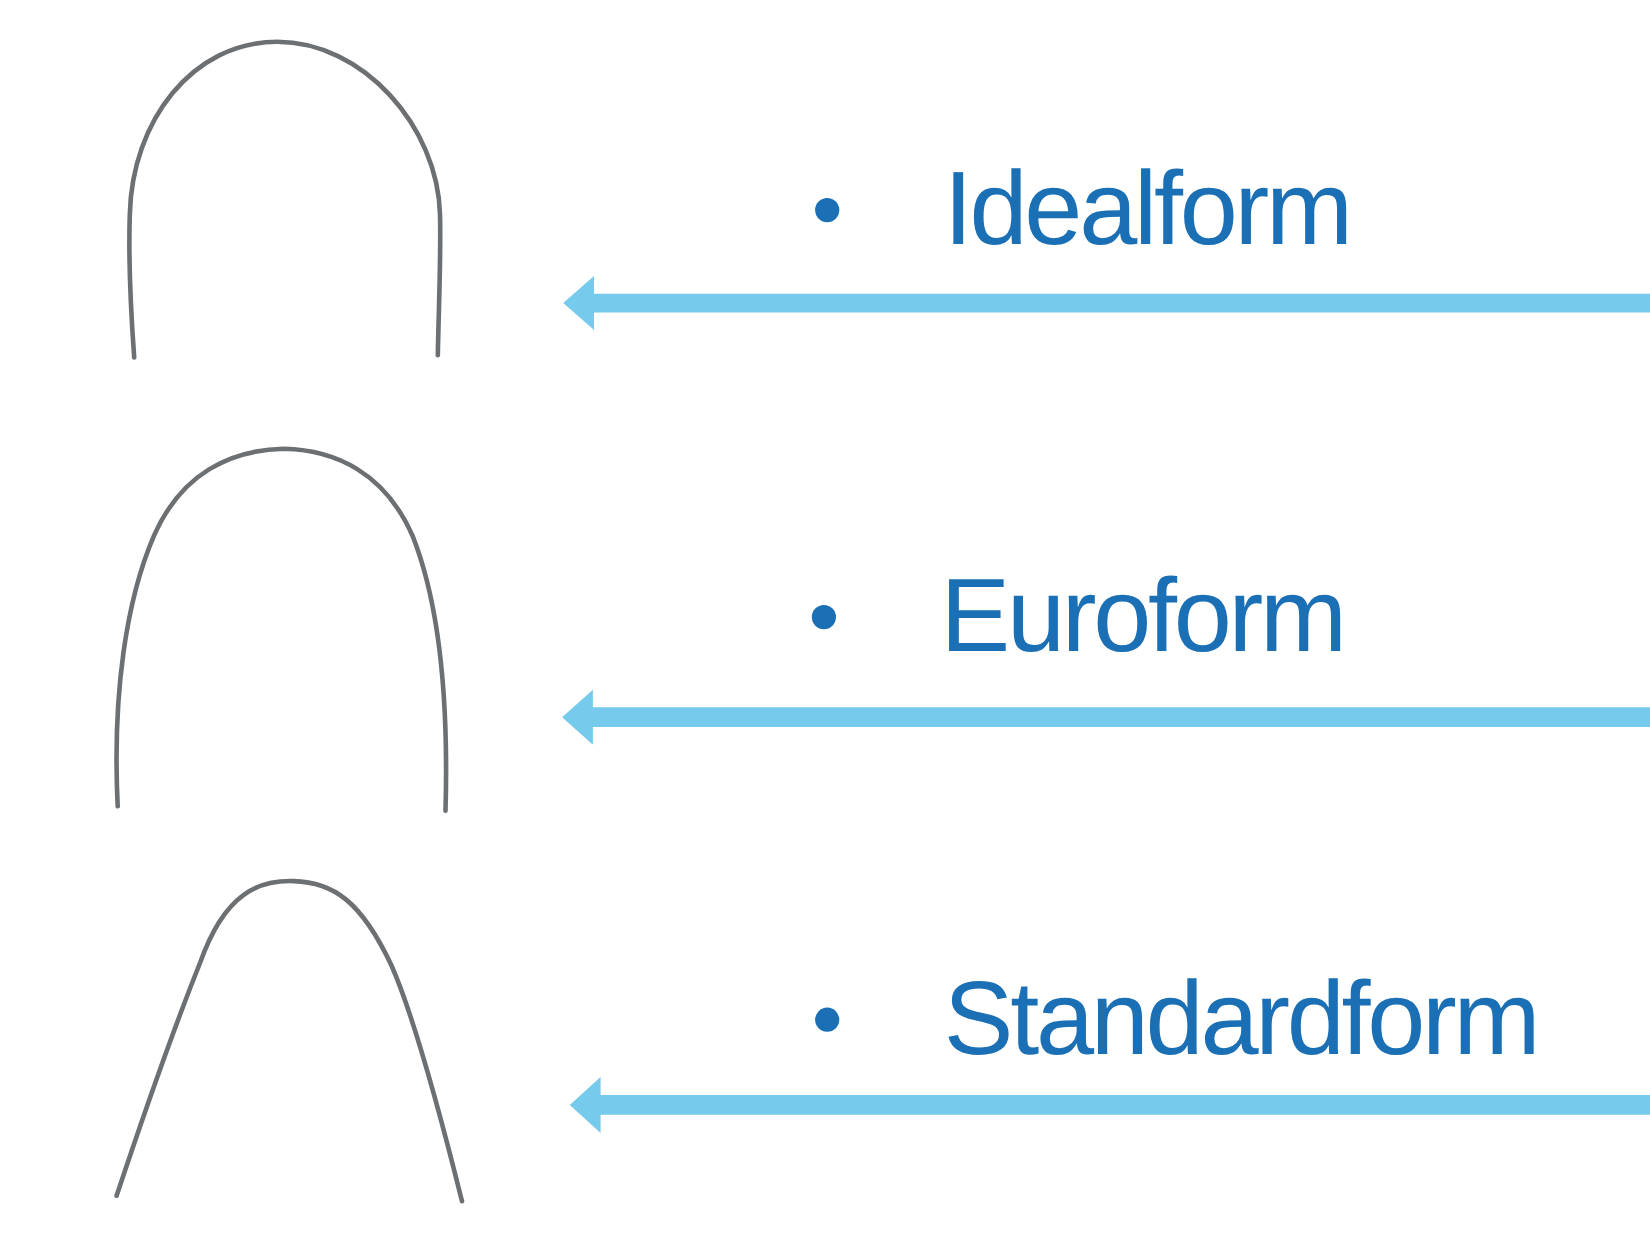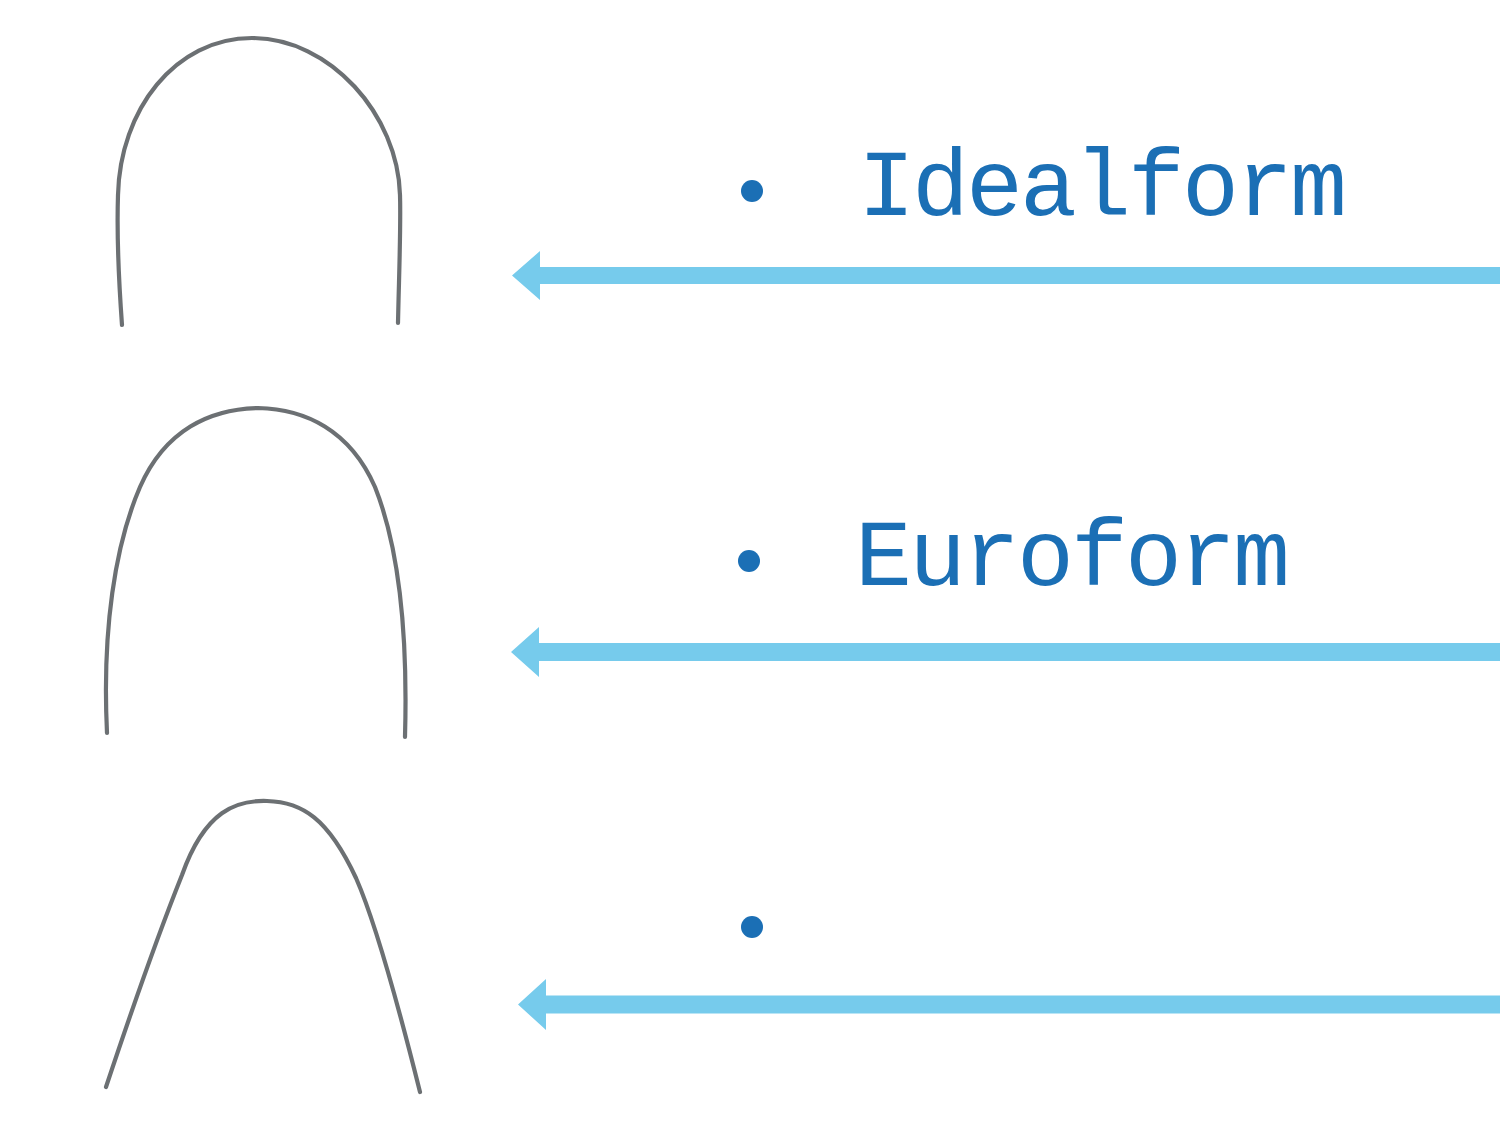--- a/index.html
+++ b/index.html
@@ -8,21 +8,21 @@
     --c-arrow:#76cbec;
     --c-wire:#5f6467;
   }
   *{margin:0;padding:0;box-sizing:border-box;}
   html,body{background:#ffffff;}
   .slide{
     position:relative;
     width:1500px;height:1125px;
     background:#ffffff;
     overflow:hidden;
-    font-family:Liberation Mono, monospace;
+    font-family:Liberation Sans, sans-serif;
   }
   .arch{position:absolute;}
   .arch svg{display:block;width:100%;height:100%;}
   .wire{
     fill:none;
     stroke:var(--c-wire);
     stroke-width:4.2;
     stroke-linecap:round;
     stroke-linejoin:round;
     opacity:0.92;
@@ -97,20 +97,21 @@
     </svg>
   </div>
 
   <div class="arch arch-3">
     <svg viewBox="0 0 340 315">
       <path class="wire" d="M 11 297 C 35 225 65 140 87 85 C 110 20 142 10 172 11 C 207 12 233 28 261 88 C 283 138 307 230 325 302"></path>
     </svg>
   </div>
   <div class="label-row label-row-3">
     <span class="bullet"></span>
+    <span class="label-text">Standardform</span>
   </div>
   <div class="arrow arrow-3">
     <svg viewBox="0 0 982 51" preserveAspectRatio="none">
       <polygon points="0,25.5 28,0 28,16.5 982,16.5 982,34.5 28,34.5 28,51"></polygon>
     </svg>
   </div>
 
 </div>
 
 </body></html>

